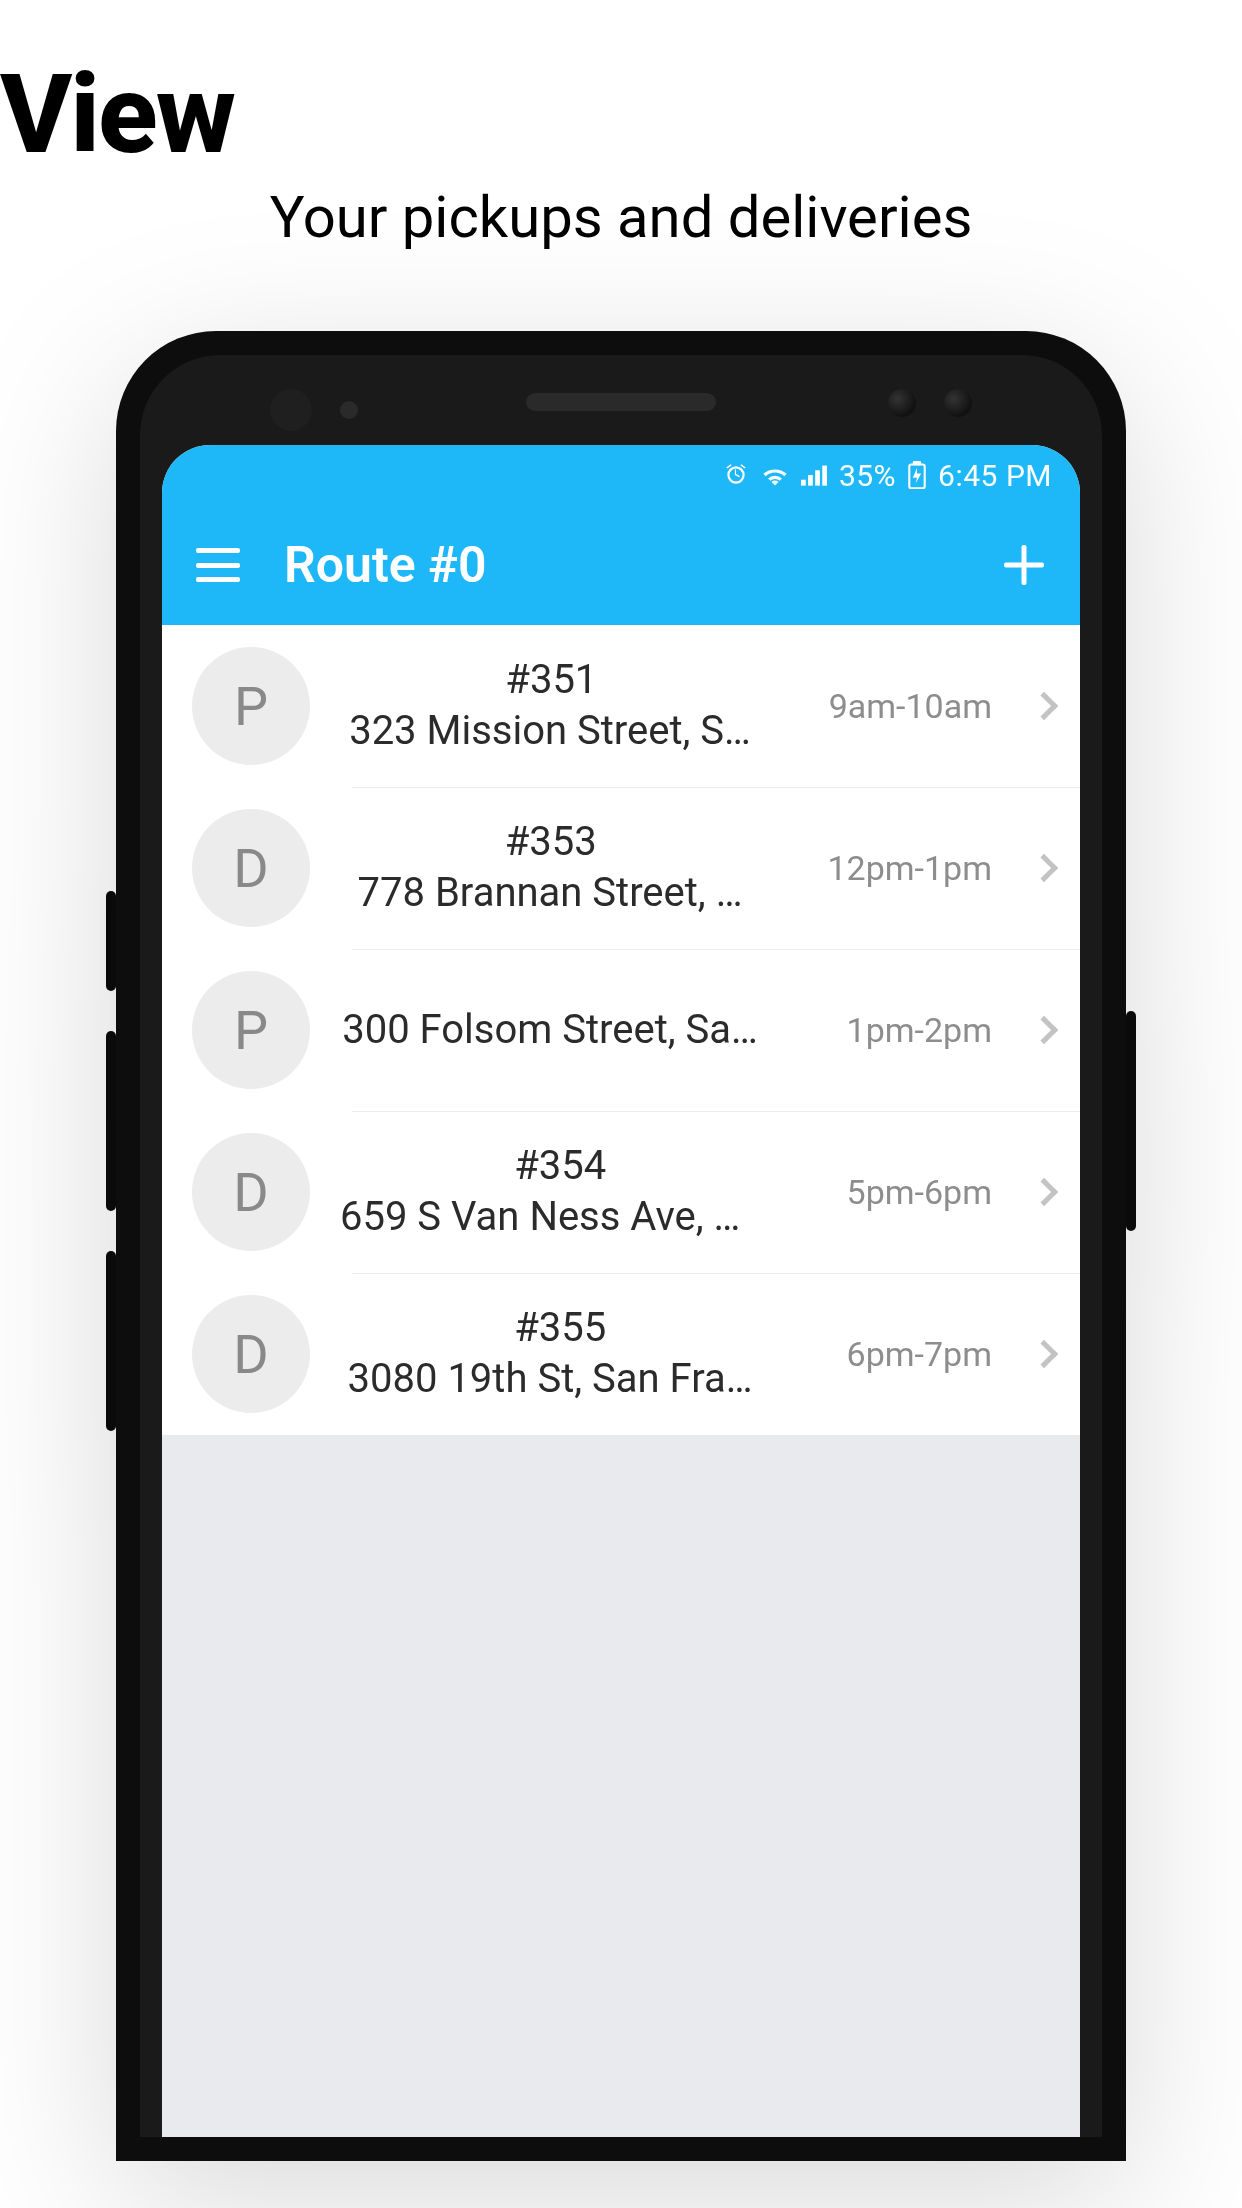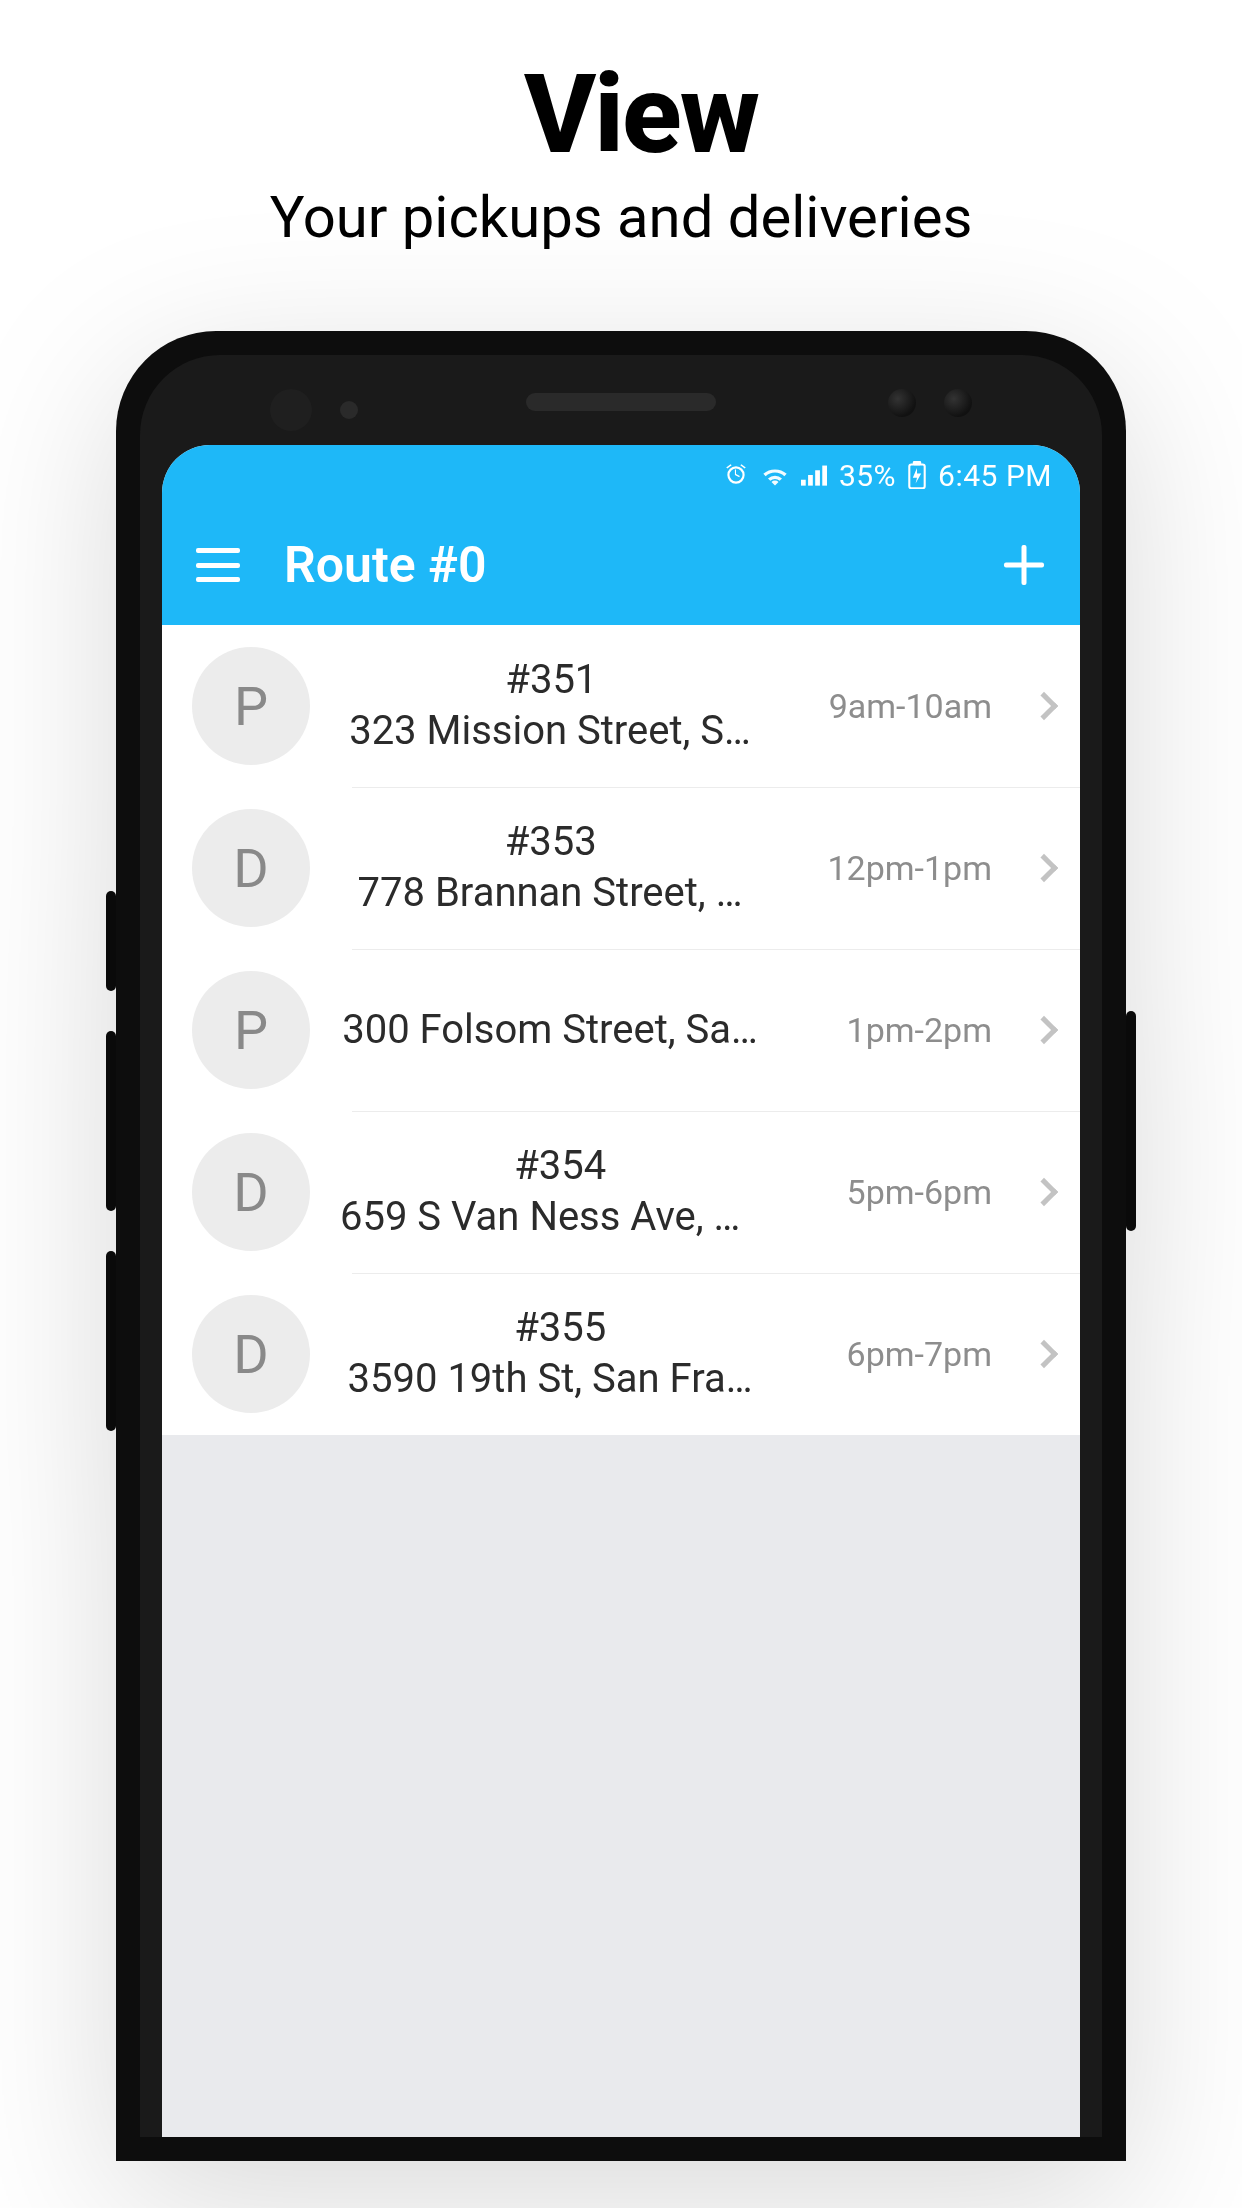--- a/index.html
+++ b/index.html
@@ -6,27 +6,26 @@
   body {
     width: 1242px;
     height: 2208px;
     background: #ffffff;
     font-family: -apple-system, BlinkMacSystemFont, "Segoe UI", Roboto, Helvetica, Arial, sans-serif;
     position: relative;
     overflow: hidden;
   }
 
   .promo-title {
-    text-align: center;
+    text-align: left;
     font-size: 110px;
     font-weight: 800;
     color: #000;
     margin-top: 50px;
     letter-spacing: -2px;
-    margin-left: 40px;
   }
   .promo-subtitle {
     text-align: center;
     font-size: 58px;
     font-weight: 400;
     color: #000;
     margin-top: 4px;
   }
 
   .phone-wrap {
@@ -285,21 +284,21 @@
               <div class="row-addr">659 S Van Ness Ave, S…</div>
             </div>
             <div class="row-time">5pm-6pm</div>
             <div class="chevron"></div>
           </div>
 
           <div class="row">
             <div class="badge">D</div>
             <div class="row-main">
               <div class="row-id">#355</div>
-              <div class="row-addr">3590 19th St, San Fra…</div>
+              <div class="row-addr">3080 19th St, San Fra…</div>
             </div>
             <div class="row-time">6pm-7pm</div>
             <div class="chevron"></div>
           </div>
 
         </div>
 
       </div>
     </div>
   </div>

